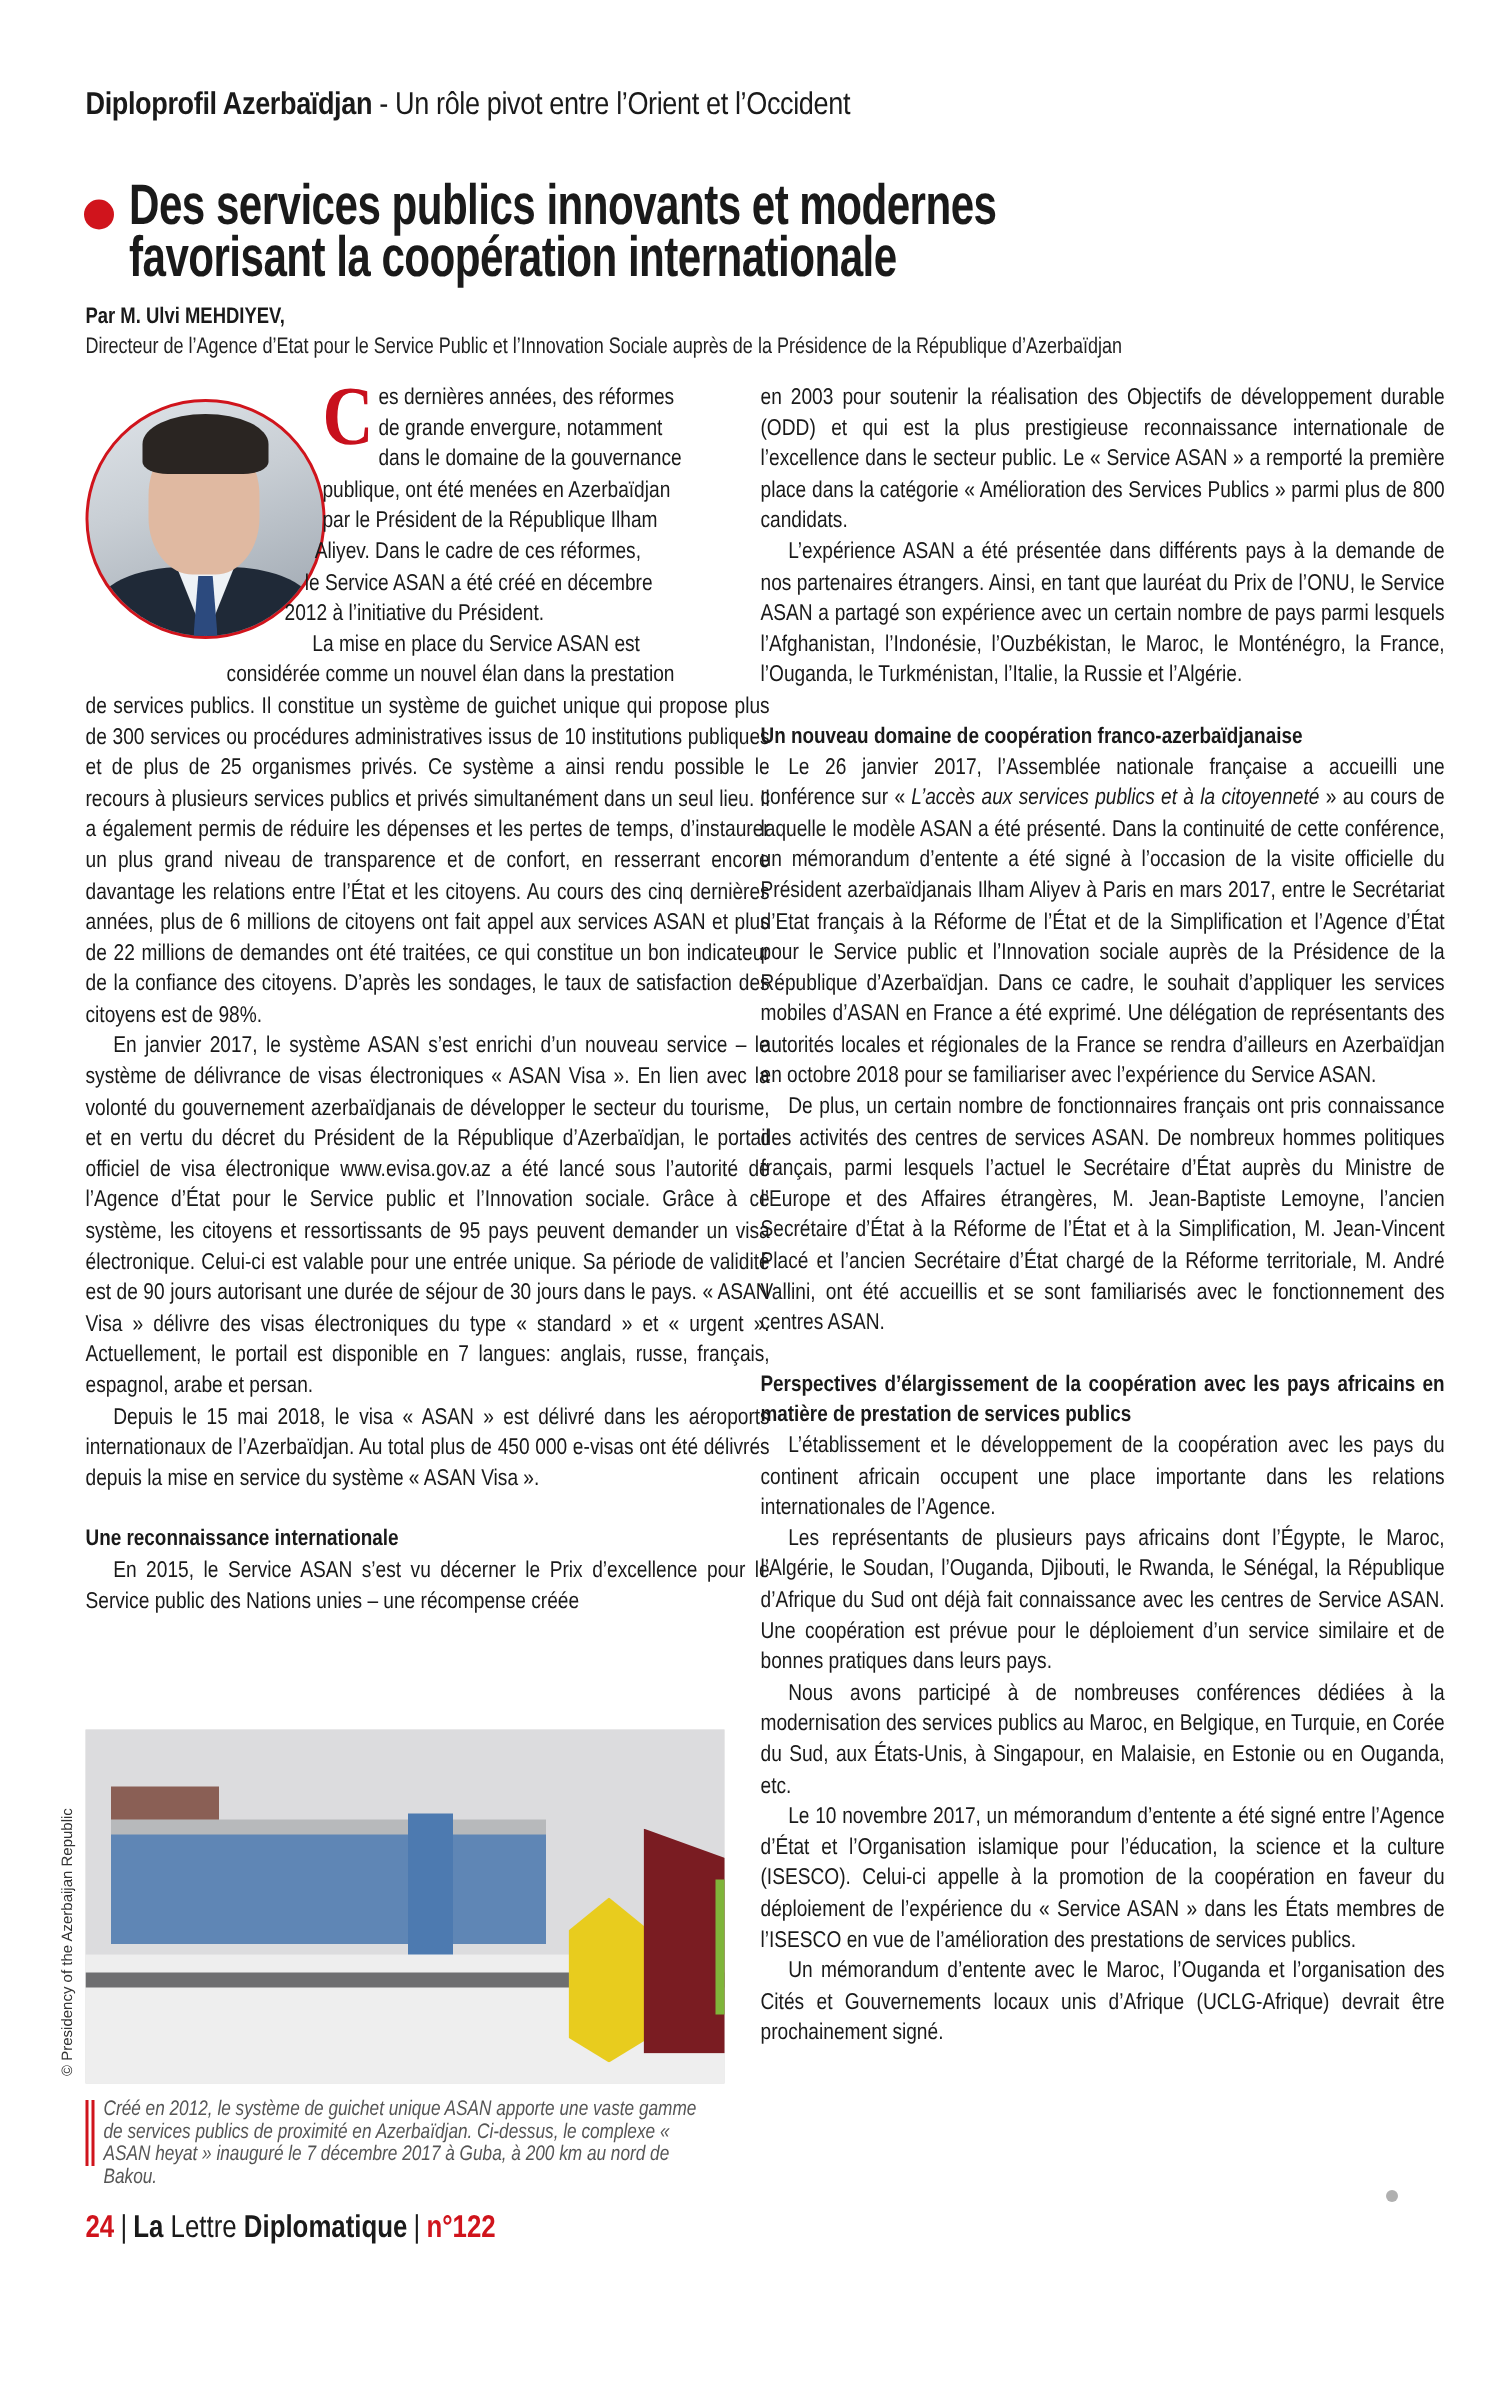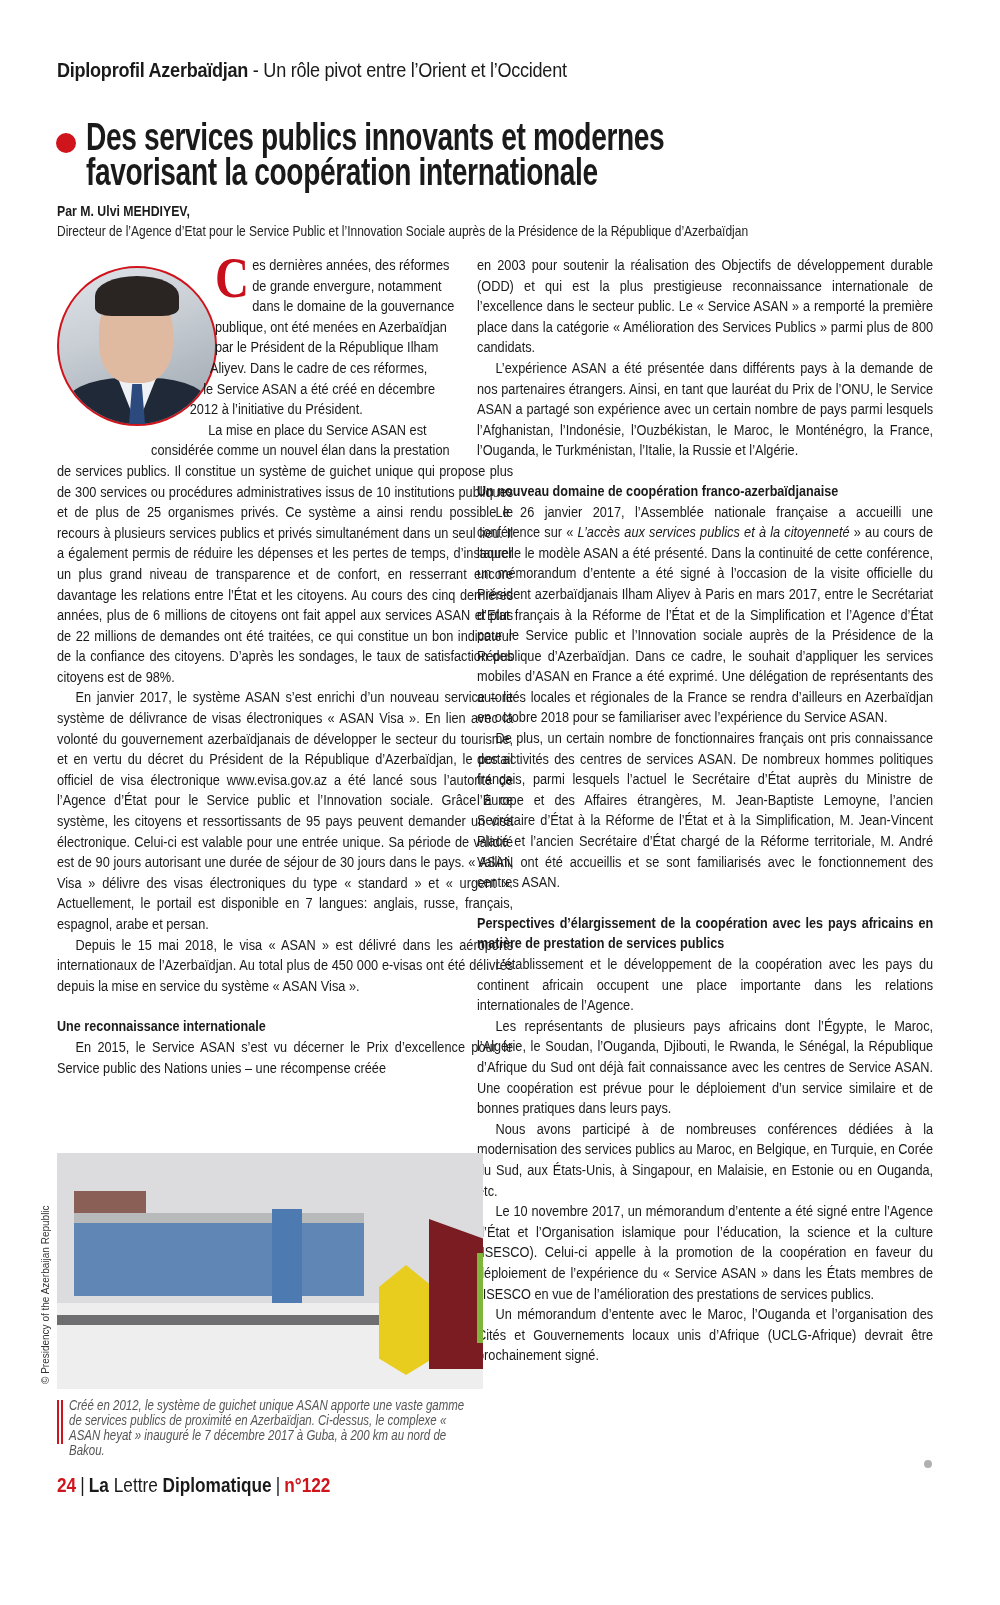--- a/index.html
+++ b/index.html
@@ -13,21 +13,21 @@
   .title { position:absolute; left:30px; top:0; font-size:38px; font-weight:700; line-height:35px; white-space:nowrap; letter-spacing:-0.5px; transform:scaleX(0.74); transform-origin:left top; }
   .byline { position:absolute; left:57px; top:202px; font-size:15px; font-weight:700; transform:scaleX(0.82); transform-origin:left top; white-space:nowrap; }
   .bytitle { position:absolute; left:57px; top:222px; font-size:15px; transform:scaleX(0.8); transform-origin:left top; white-space:nowrap; color:#222; }
   .col { position:absolute; font-size:15.2px; line-height:20.6px; text-align:justify; }
   .col p { margin:0; text-indent:22px; }
   .col p.noindent { text-indent:0; }
   .col h3 { margin:0; font-size:15px; font-weight:700; line-height:20.6px; }
   .col .gap { height:20px; }
   .inner { transform:scaleX(0.84); transform-origin:left top; width:543px; }
   .left-col { left:57px; top:255px; width:456px; }
-  .right-col { left:477px; top:255px; width:456px; }
+  .right-col { left:507px; top:255px; width:456px; }
   .portrait { position:absolute; left:57px; top:266px; width:156px; height:156px; border-radius:50%; border:2px solid #d0141c; overflow:hidden; background:linear-gradient(160deg,#dfe4e9 0%,#c8ced4 40%,#9aa3ad 100%); }
   .face { position:absolute; left:40px; top:20px; width:74px; height:95px; border-radius:45% 45% 40% 40%; background:#e0b9a1; }
   .hair { position:absolute; left:36px; top:8px; width:84px; height:40px; border-radius:50% 50% 20% 20%; background:#2a2522; }
   .suit { position:absolute; left:5px; top:110px; width:146px; height:70px; border-radius:40% 40% 0 0; background:#1f2937; }
   .shirt { position:absolute; left:58px; top:108px; width:40px; height:50px; background:#eef2f6; clip-path:polygon(0 0,100% 0,50% 100%); }
   .tie { position:absolute; left:70px; top:116px; width:16px; height:40px; background:#2c4a7e; clip-path:polygon(20% 0,80% 0,100% 100%,0 100%); }
   .dropcap { float:left; font-family:"Liberation Serif", serif; font-weight:700; color:#c8101d; font-size:56px; line-height:40px; margin:3px 4px 0 0; }
   .wrapline { display:block; }
   .photo { position:absolute; left:57px; top:1153px; width:426px; height:236px; overflow:hidden; background:#d9d9db; }
   .photo .sky { position:absolute; left:0; top:0; width:100%; height:150px; background:#dcdcde; }

